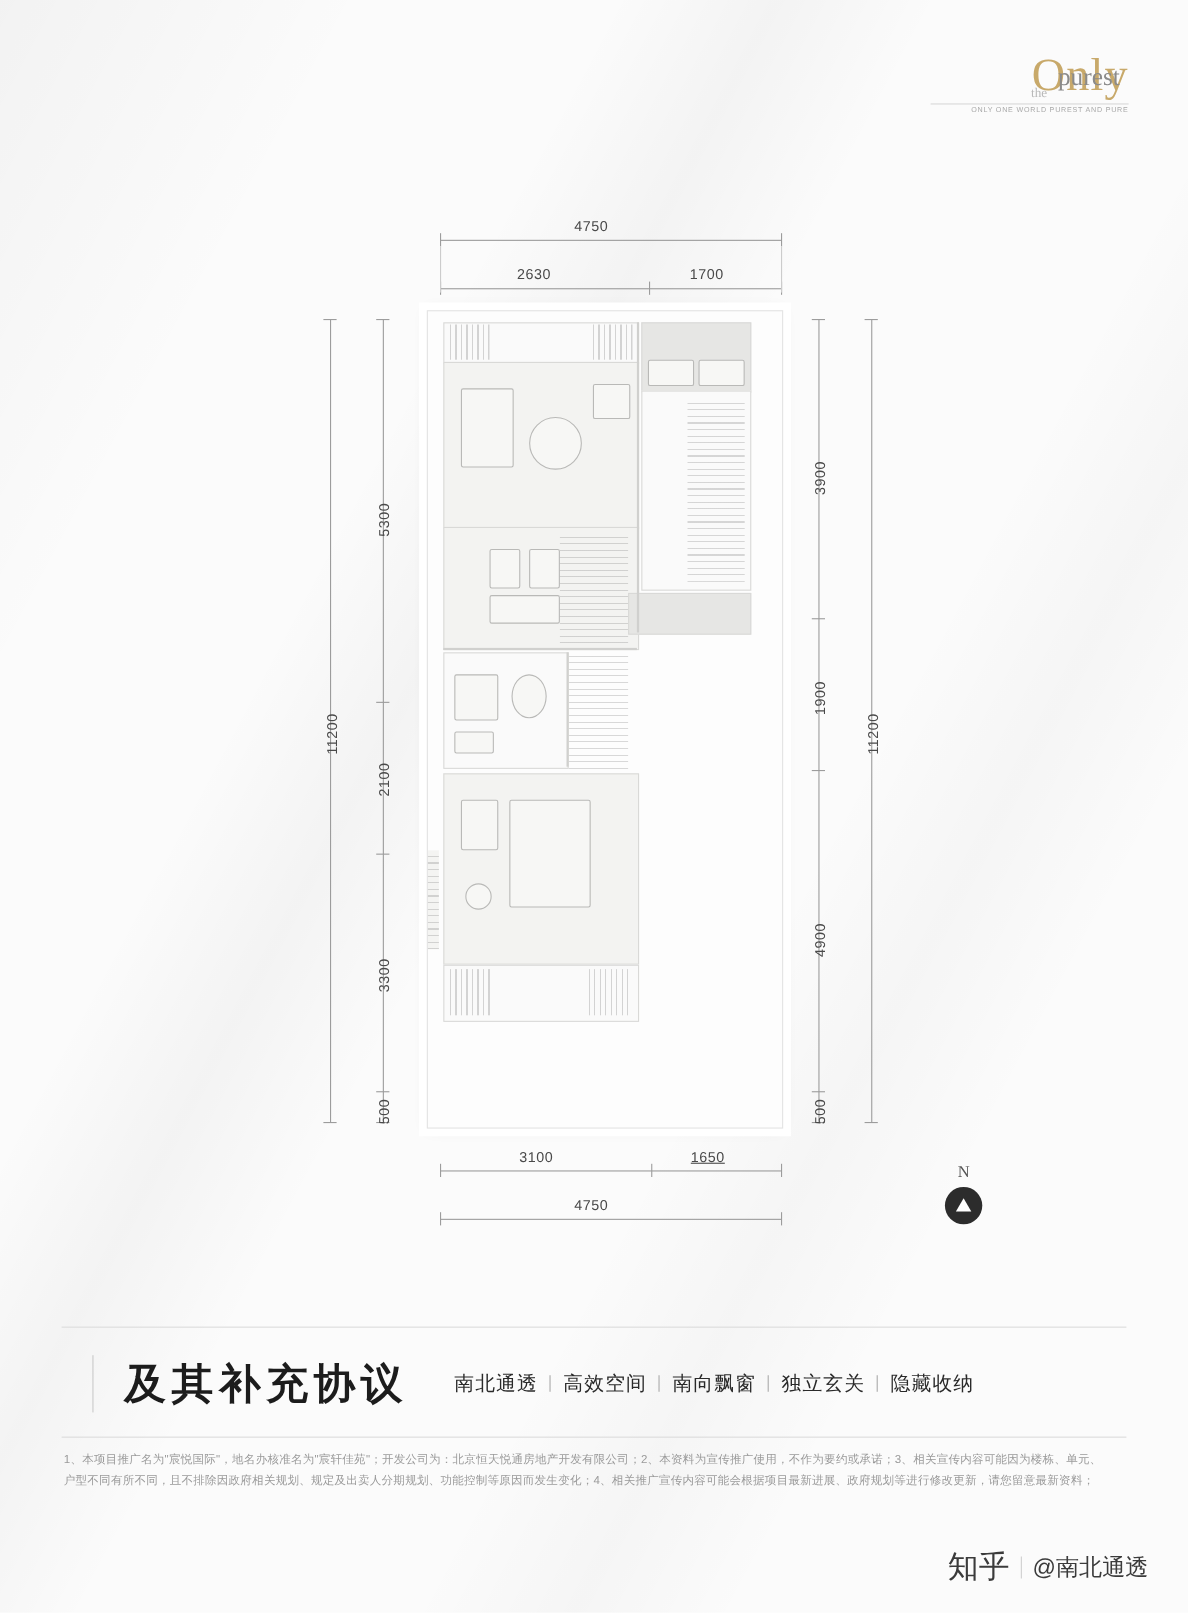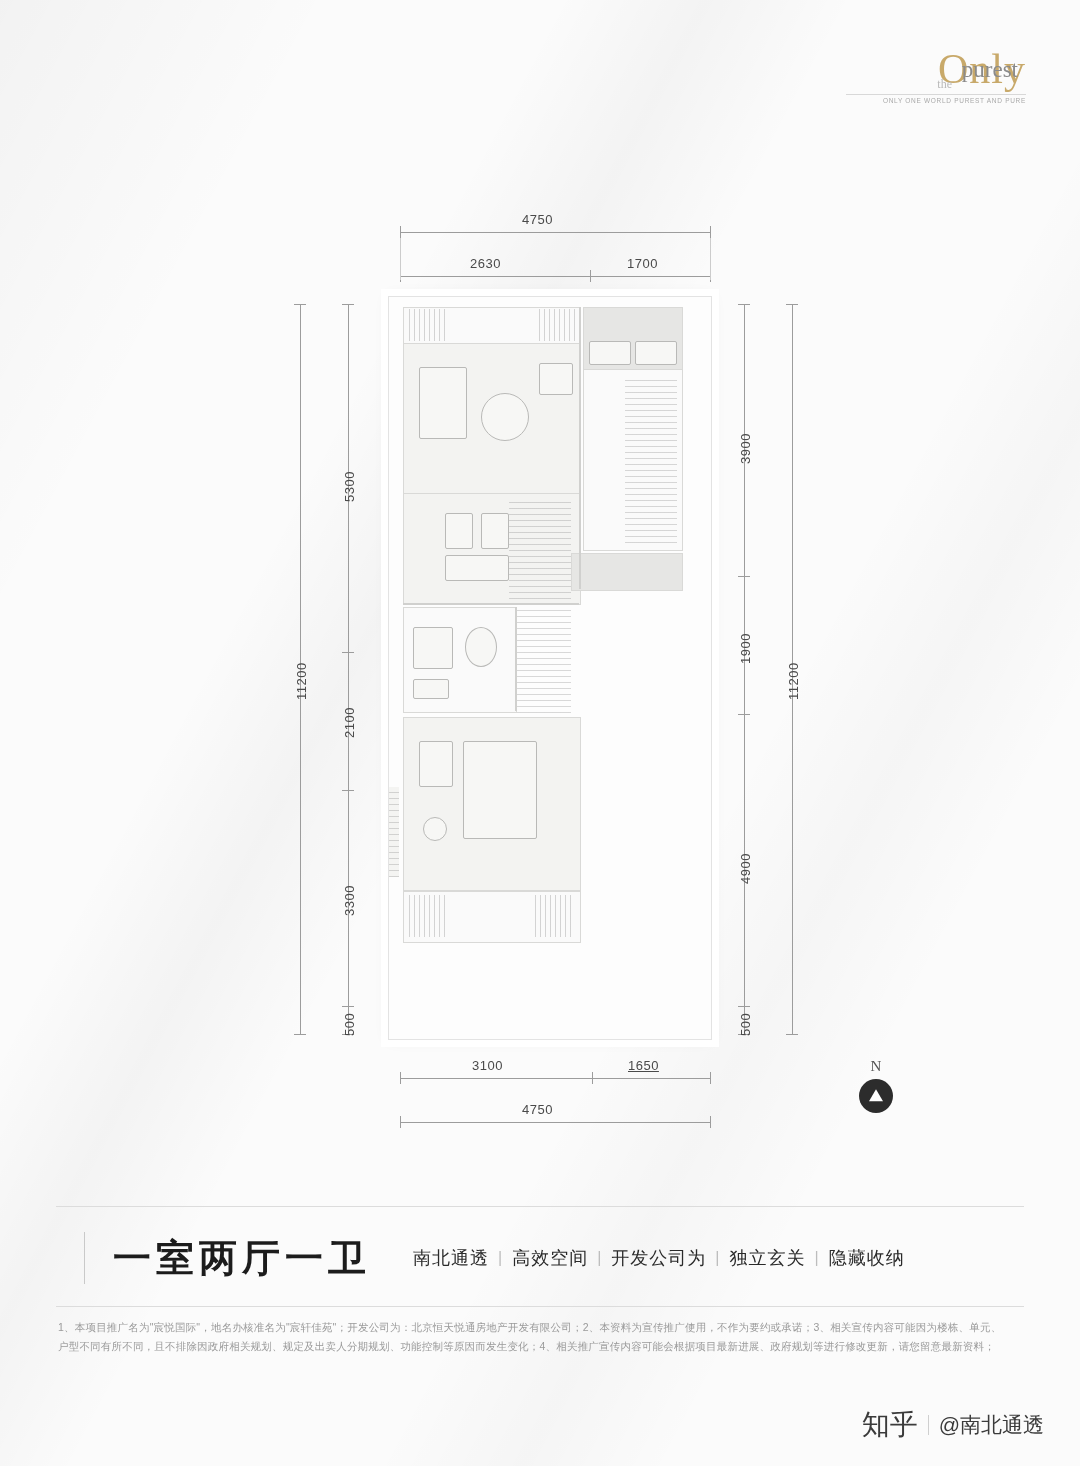--- a/index.html
+++ b/index.html
@@ -60,21 +60,21 @@
     color: #a9a9a9;
     letter-spacing: 0.7px;
     margin-top: 4px;
     border-top: 1px solid #d8d8d8;
     padding-top: 3px;
     display: block;
   }
   
   .plan-wrap {
     position: absolute;
-    left: 0; top: 164px;
+    left: 0; top: 150px;
     width: 983px; height: 1000px; padding-left: 32px;
   }
   .plan-img {
     position: absolute;
     left: 388px; top: 132px;
     width: 322px; height: 742px;
     background: #fdfdfd;
     border: 1px solid #e3e3e3;
     box-shadow: 0 0 0 7px #fff, 0 0 14px rgba(0,0,0,0.07);
     overflow: hidden;
@@ -383,27 +383,27 @@
 
   <div class="compass">
     <span class="n">N</span>
     <div class="circle"></div>
   </div>
 
   <div class="divider" style="top:1206px;"></div>
 
   <div class="summary">
     <div class="vbar"></div>
-    <div class="layout-title">一室两厅一卫</div>
+    <div class="layout-title">及其补充协议</div>
     <div class="features">
       <span>南北通透</span>
       <span class="sep">|</span>
       <span>高效空间</span>
       <span class="sep">|</span>
-      <span>开发公司为</span>
+      <span>南向飘窗</span>
       <span class="sep">|</span>
       <span>独立玄关</span>
       <span class="sep">|</span>
       <span>隐藏收纳</span>
     </div>
   </div>
 
   <div class="divider" style="top:1306px;"></div>
 
   <div class="disclaimer">

